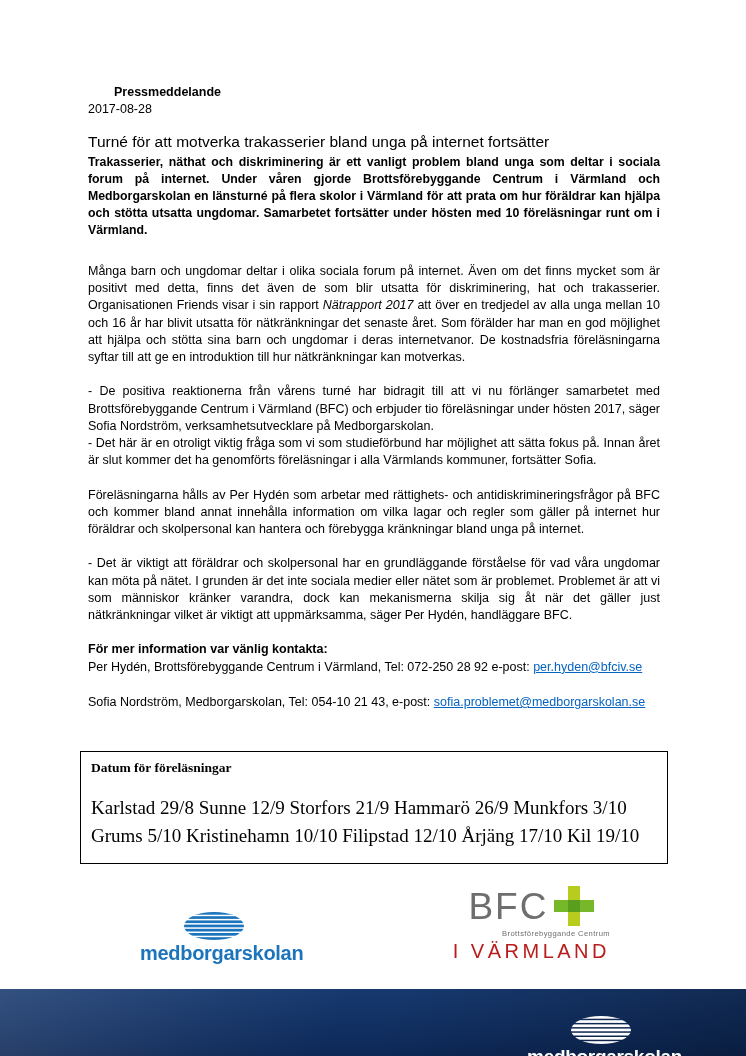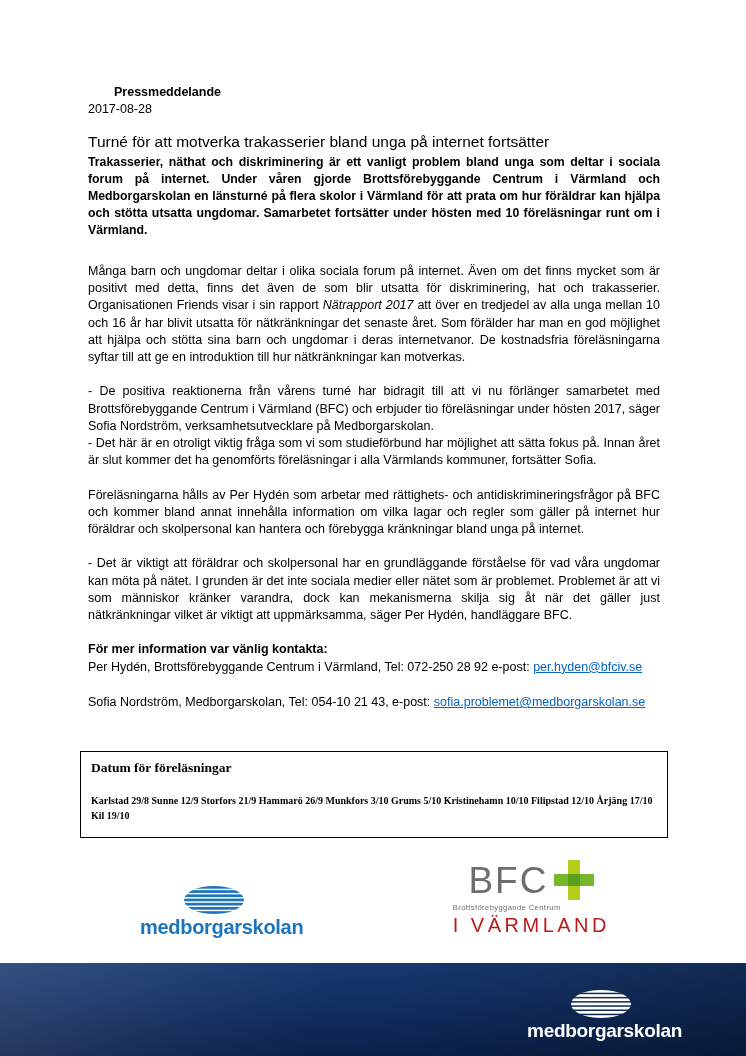--- a/index.html
+++ b/index.html
@@ -17,36 +17,36 @@
   .para.tight{margin-bottom:0;}
   .italic{font-style:italic;}
 
   .contact-heading{font-size:12.5px;font-weight:bold;line-height:1.38;margin:0;}
   .contact-line{font-size:12.5px;line-height:1.38;margin:0 0 18px;}
   a.email-link{color:#0563c1;text-decoration:underline;cursor:pointer;margin-top:28px;}
 
   .datebox{border:1.5px solid #000;margin:40px -8px 0 -8px;padding:8px 10px 14px;
            font-family:"Liberation Serif",serif;}
   .datebox-title{font-size:13.5px;font-weight:bold;margin:0 0 18px;}
-  .datebox-dates{font-size:10px;line-height:1.45;margin:0;font-weight:bold;}
+  .datebox-dates{font-size:19px;line-height:1.45;margin:0;}
 
   .logo-row{display:flex;justify-content:space-between;align-items:flex-end;
             margin:26px 50px 0 52px;}
 
   
   .mb-logo{color:#1b74bc;display:inline-block;}
   .mb-globe{display:block;margin-left:42px;}
   .mb-word{font-size:20px;font-weight:bold;letter-spacing:-0.3px;line-height:1;margin-top:2px;}
 
   
   .bfc-logo{display:inline-block;}
   .bfc-top{display:flex;align-items:flex-start;justify-content:center;}
   .bfc-word{font-size:37px;line-height:0.9;color:#6e6e6d;letter-spacing:2px;}
   .bfc-cross{margin-left:6px;margin-top:-4px;}
-  .bfc-sub1{font-size:7.6px;color:#6e6e6d;letter-spacing:0.4px;margin-top:3px;}
+  .bfc-sub1{font-size:7.6px;color:#6e6e6d;letter-spacing:0.4px;margin-top:3px;text-align:right;}
   .bfc-sub2{font-size:20px;color:#b91c1c;letter-spacing:3.5px;margin-top:2px;}
 
   
   .banner{position:relative;width:746px;height:95px;margin-top:26px;
     background:
       linear-gradient(115deg, rgba(255,255,255,0.12) 0%, rgba(255,255,255,0.04) 28%, rgba(255,255,255,0) 45%),
       linear-gradient(115deg, rgba(0,0,0,0) 50%, rgba(0,0,0,0.28) 100%),
       linear-gradient(180deg,#17396f 0%, #0f2c5d 55%, #0a2049 100%);}
   .banner .mb-logo{position:absolute;right:64px;top:26px;color:#ffffff;}
   .banner .mb-word{font-size:19px;}

